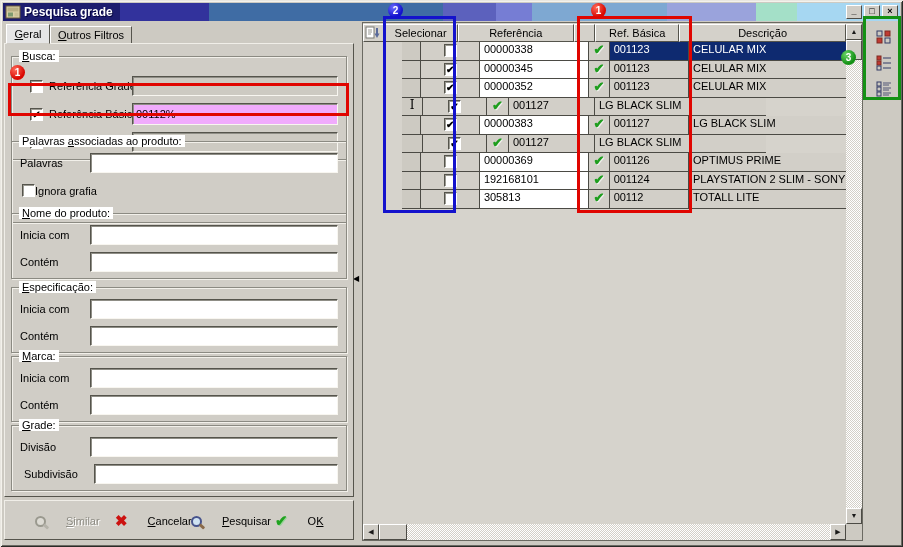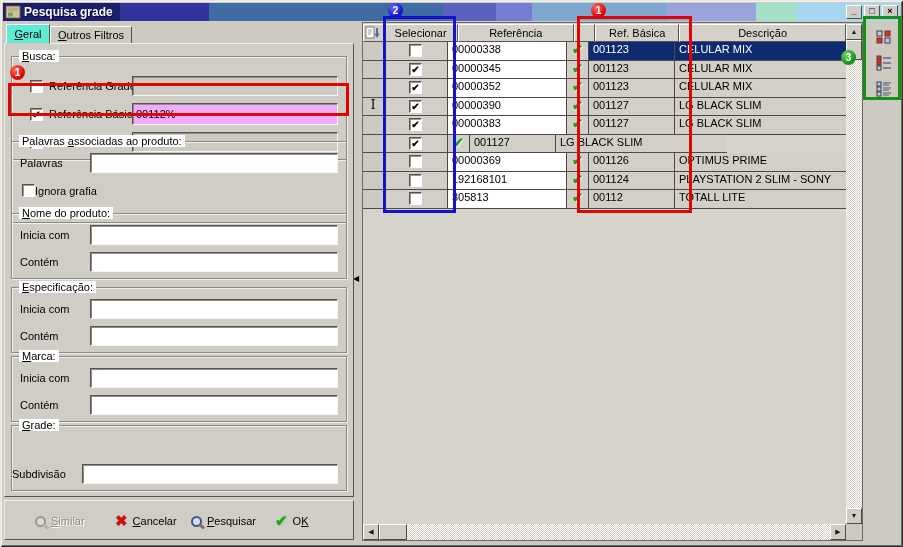--- a/index.html
+++ b/index.html
@@ -9,21 +9,21 @@
     font-size:11px; color:#000; overflow:hidden;}
   
   .titlebar{ position:absolute; left:3px; top:3px; width:897px; height:18px; display:flex; align-items:center; padding:0 2px;
     background:linear-gradient(90deg,#1d1d6e 0,#1d1d6e 13%,#32329c 13%,#32329c 23%,#3f6ca4 23%,#3f6ca4 49%,#5c61bd 49%,#5c61bd 55%,#767dd4 55%,#767dd4 59%,#7ea8d2 59%,#7ea8d2 74%,#9aa3dc 74%,#9aa3dc 84%,#a4e0c8 84%,#a4e0c8 88.5%,#a6d7f2 88.5%,#a6d7f2 100%);}
   .win-icon{ width:16px; height:16px; margin-right:3px; flex:0 0 auto;}
   .title{ color:#fff; font-weight:bold; font-size:12px; text-shadow:1px 1px 0 #00003a; flex:1 1 auto; white-space:nowrap;}
   .tb-btns{ display:flex; gap:2px; }
   .tbtn{ width:16px; height:14px; background:#d0cdc6; border:1px solid; border-color:#fff #4c4b45 #4c4b45 #fff;
     font-size:9px; line-height:11px; text-align:center; font-weight:bold; font-family:"Liberation Sans",sans-serif; cursor:default;}
   
-  .tab{ position:absolute; background:#5eead4; border:1px solid; border-color:#fff #55544c #d0cdc6 #fff;
+  .tab{ position:absolute; background:#e5e5e5; border:1px solid; border-color:#fff #55544c #d0cdc6 #fff;
     text-align:center; padding-top:3px; z-index:3;}
   .tab.active{ left:6px; top:24px; width:44px; height:20px;}
   .tab.inactive{ left:50px; top:26px; width:82px; height:18px; background:#cdcac2; border-bottom:1px solid #55544c; z-index:1; padding-top:2px;}
   u{ text-decoration:underline; }
   
   .left-panel{ position:absolute; left:4px; top:43px; width:350px; height:454px; background:#d0cdc6;
     border:1px solid; border-color:#f0eee8 #55544c #55544c #f0eee8; z-index:2;}
   .group{ position:absolute; left:6px; width:336px; border:1px solid #8b8a82;
     box-shadow:inset 1px 1px 0 #f2f0ea, 1px 1px 0 #f2f0ea;}
   .legend{ position:absolute; top:-7px; left:7px; background:#ffffff; padding:0 3px; white-space:nowrap;}
@@ -31,38 +31,38 @@
   .checkbox{ width:13px; height:13px; background:#fff; border:1px solid; border-color:#55544c #fff #fff #55544c;
     box-shadow:inset 1px 1px 0 #9b9a92; font-size:10px; line-height:12px; text-align:center; font-weight:bold; flex:0 0 auto;}
   .field{ height:20px; background:#fff; border:1px solid; border-color:#55544c #f8f6f0 #f8f6f0 #55544c;
     box-shadow:inset 1px 1px 0 #8f8e86; font-family:"Liberation Sans",sans-serif; font-size:11px; padding:0 3px; }
   .field.disabled{ background:#cdcac2; }
   .field.cream{ background:#f0abfc; }
   .lbl{ white-space:nowrap; }
   
   .btnbar{ position:absolute; left:4px; top:500px; width:350px; height:40px; background:#d0cdc6;
     border:1px solid; border-color:#f0eee8 #55544c #55544c #f0eee8; z-index:2;}
-  .flat-btn{ position:absolute; top:10px; height:20px; display:flex; align-items:center; gap:5px; cursor:default;}
+  .flat-btn{ position:absolute; top:10px; height:20px; display:flex; align-items:center; gap:20px; cursor:default;}
   .flat-btn .txt{ white-space:nowrap; }
   .flat-btn.disabled .txt{ color:#8f8e86; text-shadow:1px 1px 0 #fff; }
   .lens{ width:11px; height:11px; border:2px solid #47538c; border-radius:50%; background:#cfe2f2; position:relative; flex:0 0 auto;}
   .lens::after{ content:''; position:absolute; width:6px; height:3px; background:#8a6a4a; right:-5px; bottom:-3px; transform:rotate(40deg); border-radius:1px;}
   .lens.gray{ border-color:#9a998f; background:#dddbd4;} .lens.gray::after{ background:#b5b3aa;}
   .xicon{ color:#cc1210; font-weight:bold; font-size:15px; line-height:14px;}
   .okicon{ color:#1fa31f; font-weight:bold; font-size:15px; line-height:14px; text-shadow:1px 1px 0 #9ad49a;}
   
   .splitter{ position:absolute; left:354px; top:22px; width:8px; height:519px; background:#cdcac2;}
   .collapse{ position:absolute; left:-1px; top:252px; font-size:8px; line-height:10px; color:#000;}
   
   .grid-wrap{ position:absolute; left:362px; top:22px; width:501px; height:519px; border:1px solid #6b6a62; background:#cdcac2;}
   .grid-body{ position:absolute; left:0; top:0; width:483px; height:501px; background:#d6d3cc; overflow:hidden;}
   .ghead{ position:absolute; left:0; top:1px; height:18px; display:flex; width:483px;}
   .hcell{ background:#d4d1ca; border:1px solid; border-color:#fff #55544c #55544c #fff; text-align:center; padding-top:2px; overflow:hidden; white-space:nowrap;}
   .grows{ position:absolute; left:0; top:19px; width:483px;}
-  .grow{ display:flex; height:18.5px; }
+  .grow{ display:flex; height:18.5px;margin-left:39px; }
   .cell{ border-right:1px solid #4b4a44; border-bottom:1px solid #4b4a44; padding:1px 4px 0 4px; white-space:nowrap; overflow:hidden;}
   .c-ind{ width:21px; background:#cdcac2; text-align:center; font-family:"DejaVu Serif",serif; font-size:12px; line-height:15px; padding:0;}
   .c-sel{ width:64px; background:#d2cfc8; display:flex; justify-content:center; align-items:center; padding:0;}
   .c-ref{ width:119px; background:#fff;}
   .c-chk{ width:22px; background:#d2cfc8; text-align:center; padding:0;}
   .c-bas{ width:86px; background:#d2cfc8;}
   .c-des{ width:171px; background:#d2cfc8; border-right:none;}
   .grow.selected .c-bas, .grow.selected .c-des{ background:#0e2a70; color:#fff;}
   .gcheck{ color:#1e9e1e; font-weight:bold; font-size:13px; line-height:16px; text-shadow:1px 1px 0 rgba(255,255,255,.65);}
   
@@ -171,21 +171,25 @@
         <input class="field" style="flex: 1 1 0%;">
       </div>
       <div class="frow" style="left:8px; top:38px; right:8px;">
         <span class="lbl" style="width:70px;">Contém</span>
         <input class="field" style="flex: 1 1 0%;">
       </div>
     </div>
 
     <div class="group" style="top:381px; height:66px;">
       <span class="legend"><u>G</u>rade:</span>
-      <div class="frow" style="left:0; top:38px; right:8px;">
+      <div class="frow" style="left:8px; top:11px; right:8px;">
+        <span class="lbl" style="width:70px;">Divisão</span>
+        <input class="field" style="flex: 1 1 0%;">
+      </div>
+      <div class="frow" style="left:12px; top:38px; right:8px;">
         <span class="lbl" style="width:70px;">Subdivisão</span>
         <input class="field" style="flex: 1 1 0%;">
       </div>
     </div>
   </div>
 
   <div class="btnbar">
     <div class="flat-btn disabled" style="left:30px;">
       <span class="lens gray"></span>
       <span class="txt"><u>S</u>imilar</span>
@@ -255,21 +259,20 @@
           <div class="cell c-ref">00000352</div>
           <div class="cell c-chk"><span class="gcheck">✔</span></div>
           <div class="cell c-bas">001123</div>
           <div class="cell c-des">CELULAR MIX</div>
         </div>
         <div class="grow">
           <div class="cell c-ind">I</div>
           <div class="cell c-sel">
               <span class="checkbox checked">✔</span>
             </div>
-          <div class="cell c-ref">00000390</div>
           <div class="cell c-chk"><span class="gcheck">✔</span></div>
           <div class="cell c-bas">001127</div>
           <div class="cell c-des">LG BLACK SLIM</div>
         </div>
         <div class="grow">
           <div class="cell c-ind"></div>
           <div class="cell c-sel">
               <span class="checkbox checked">✔</span>
             </div>
           <div class="cell c-ref">00000383</div>

